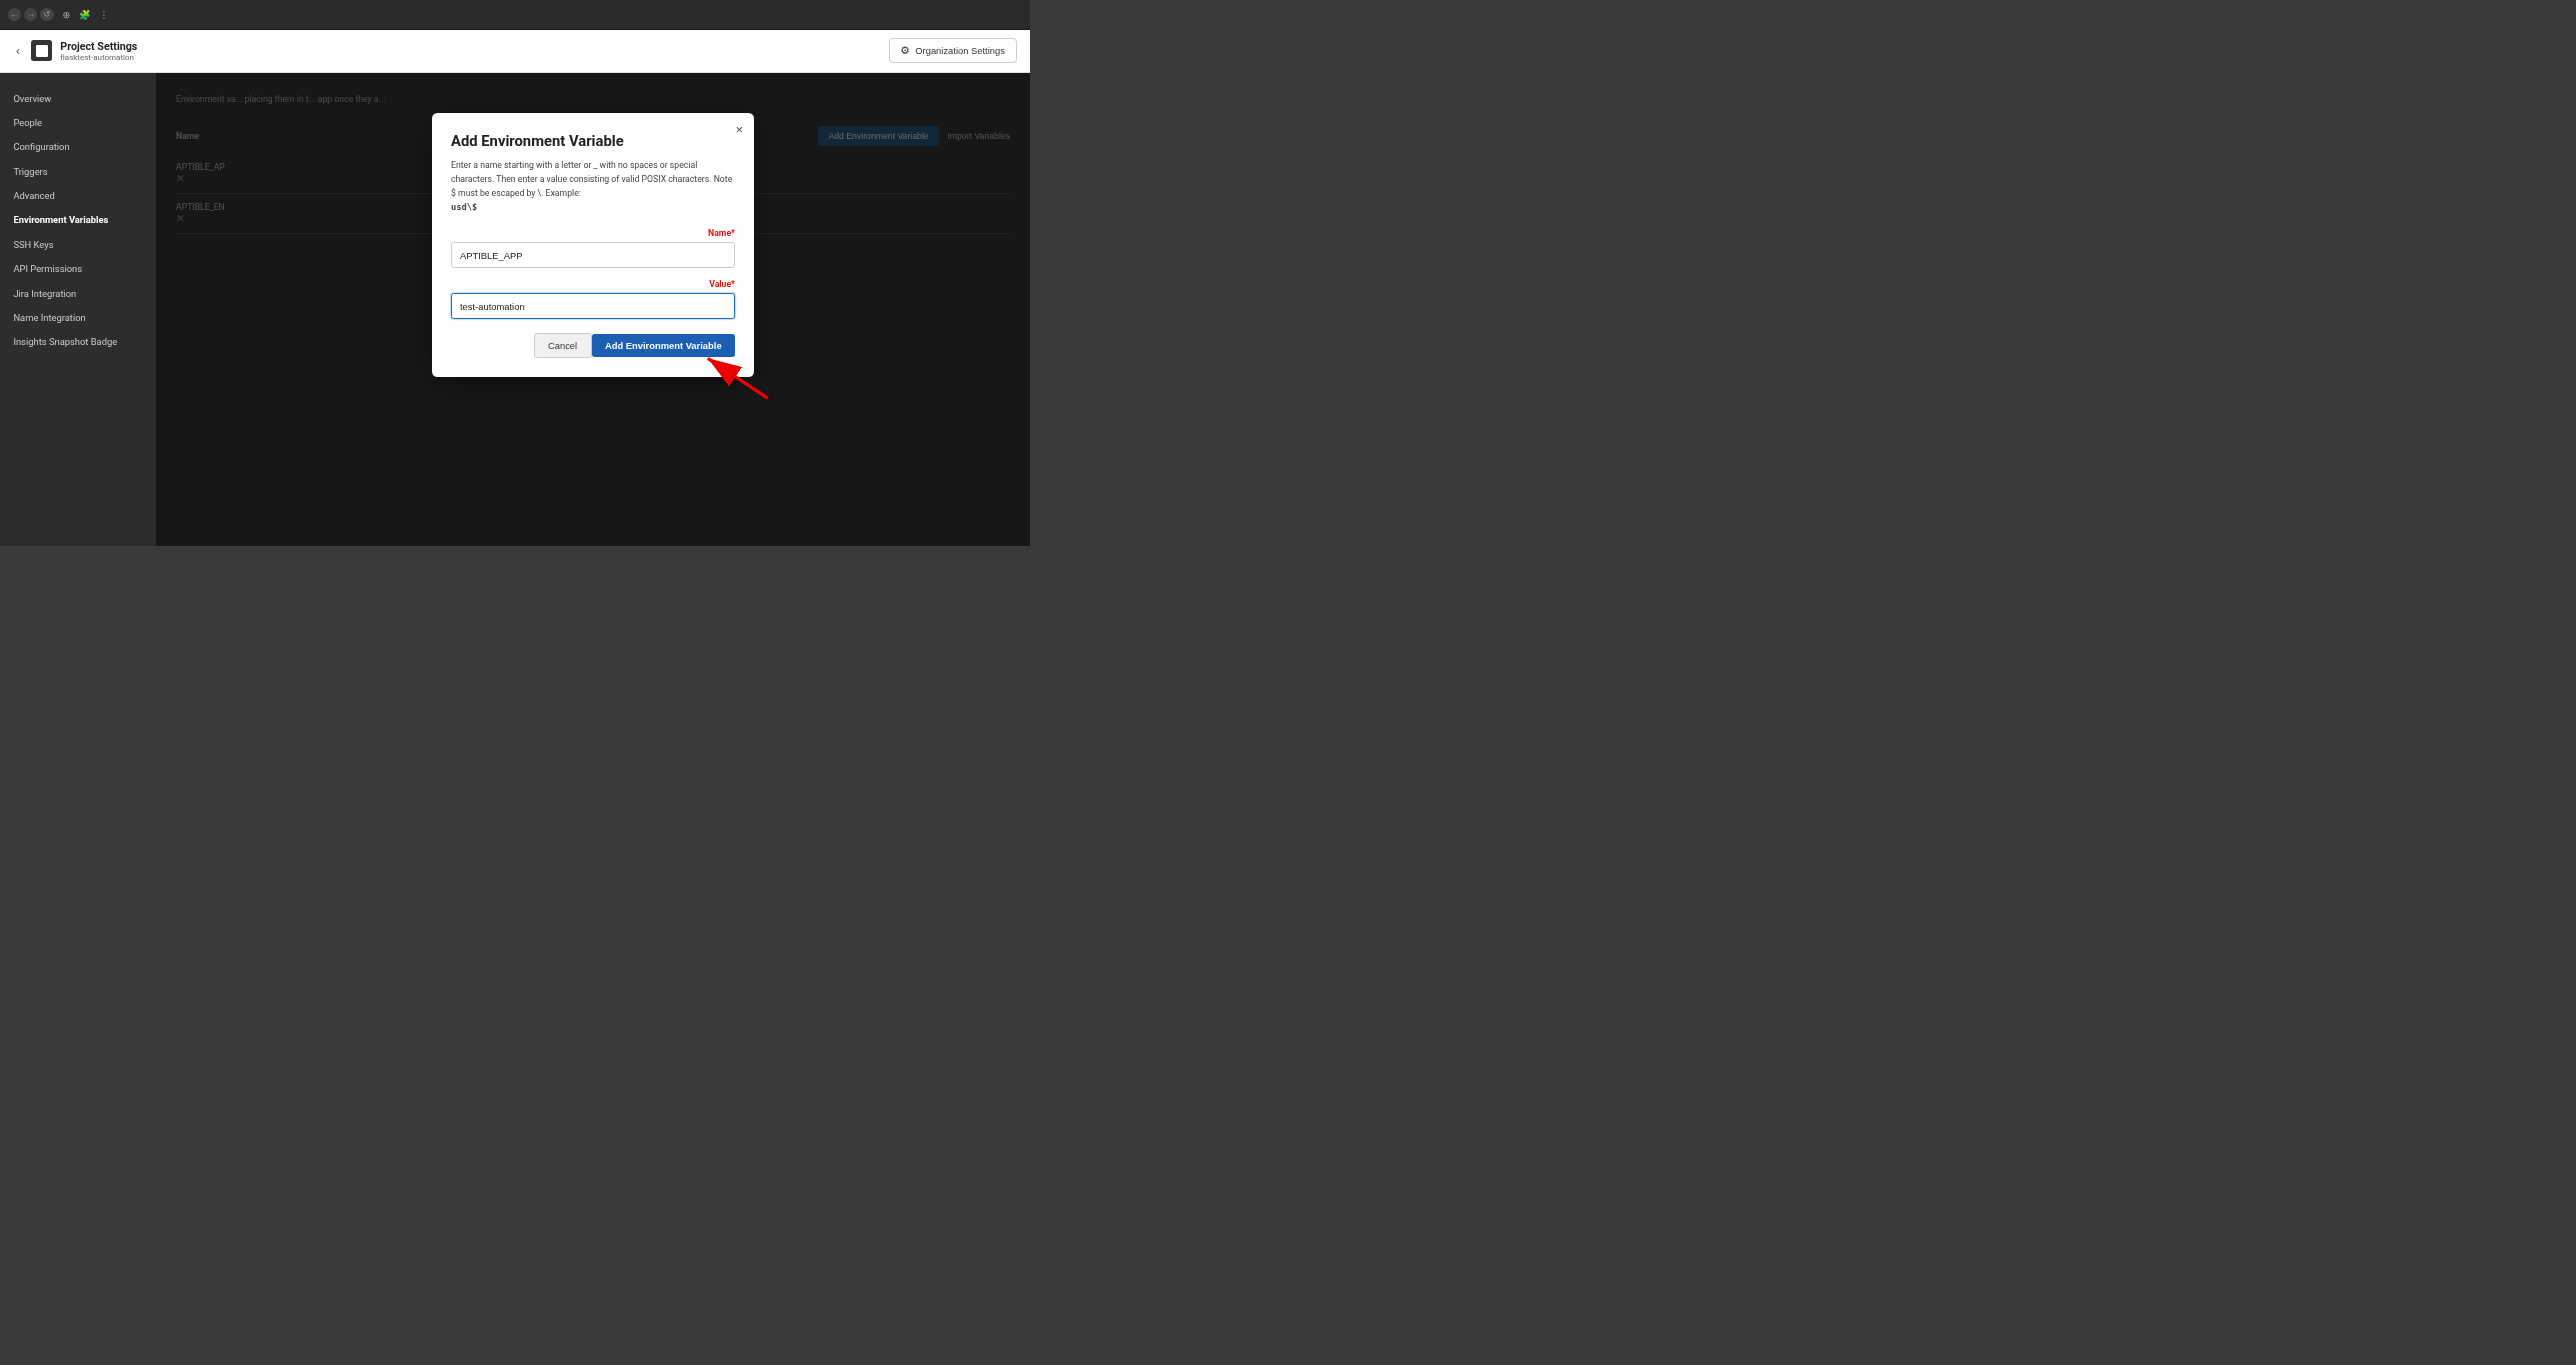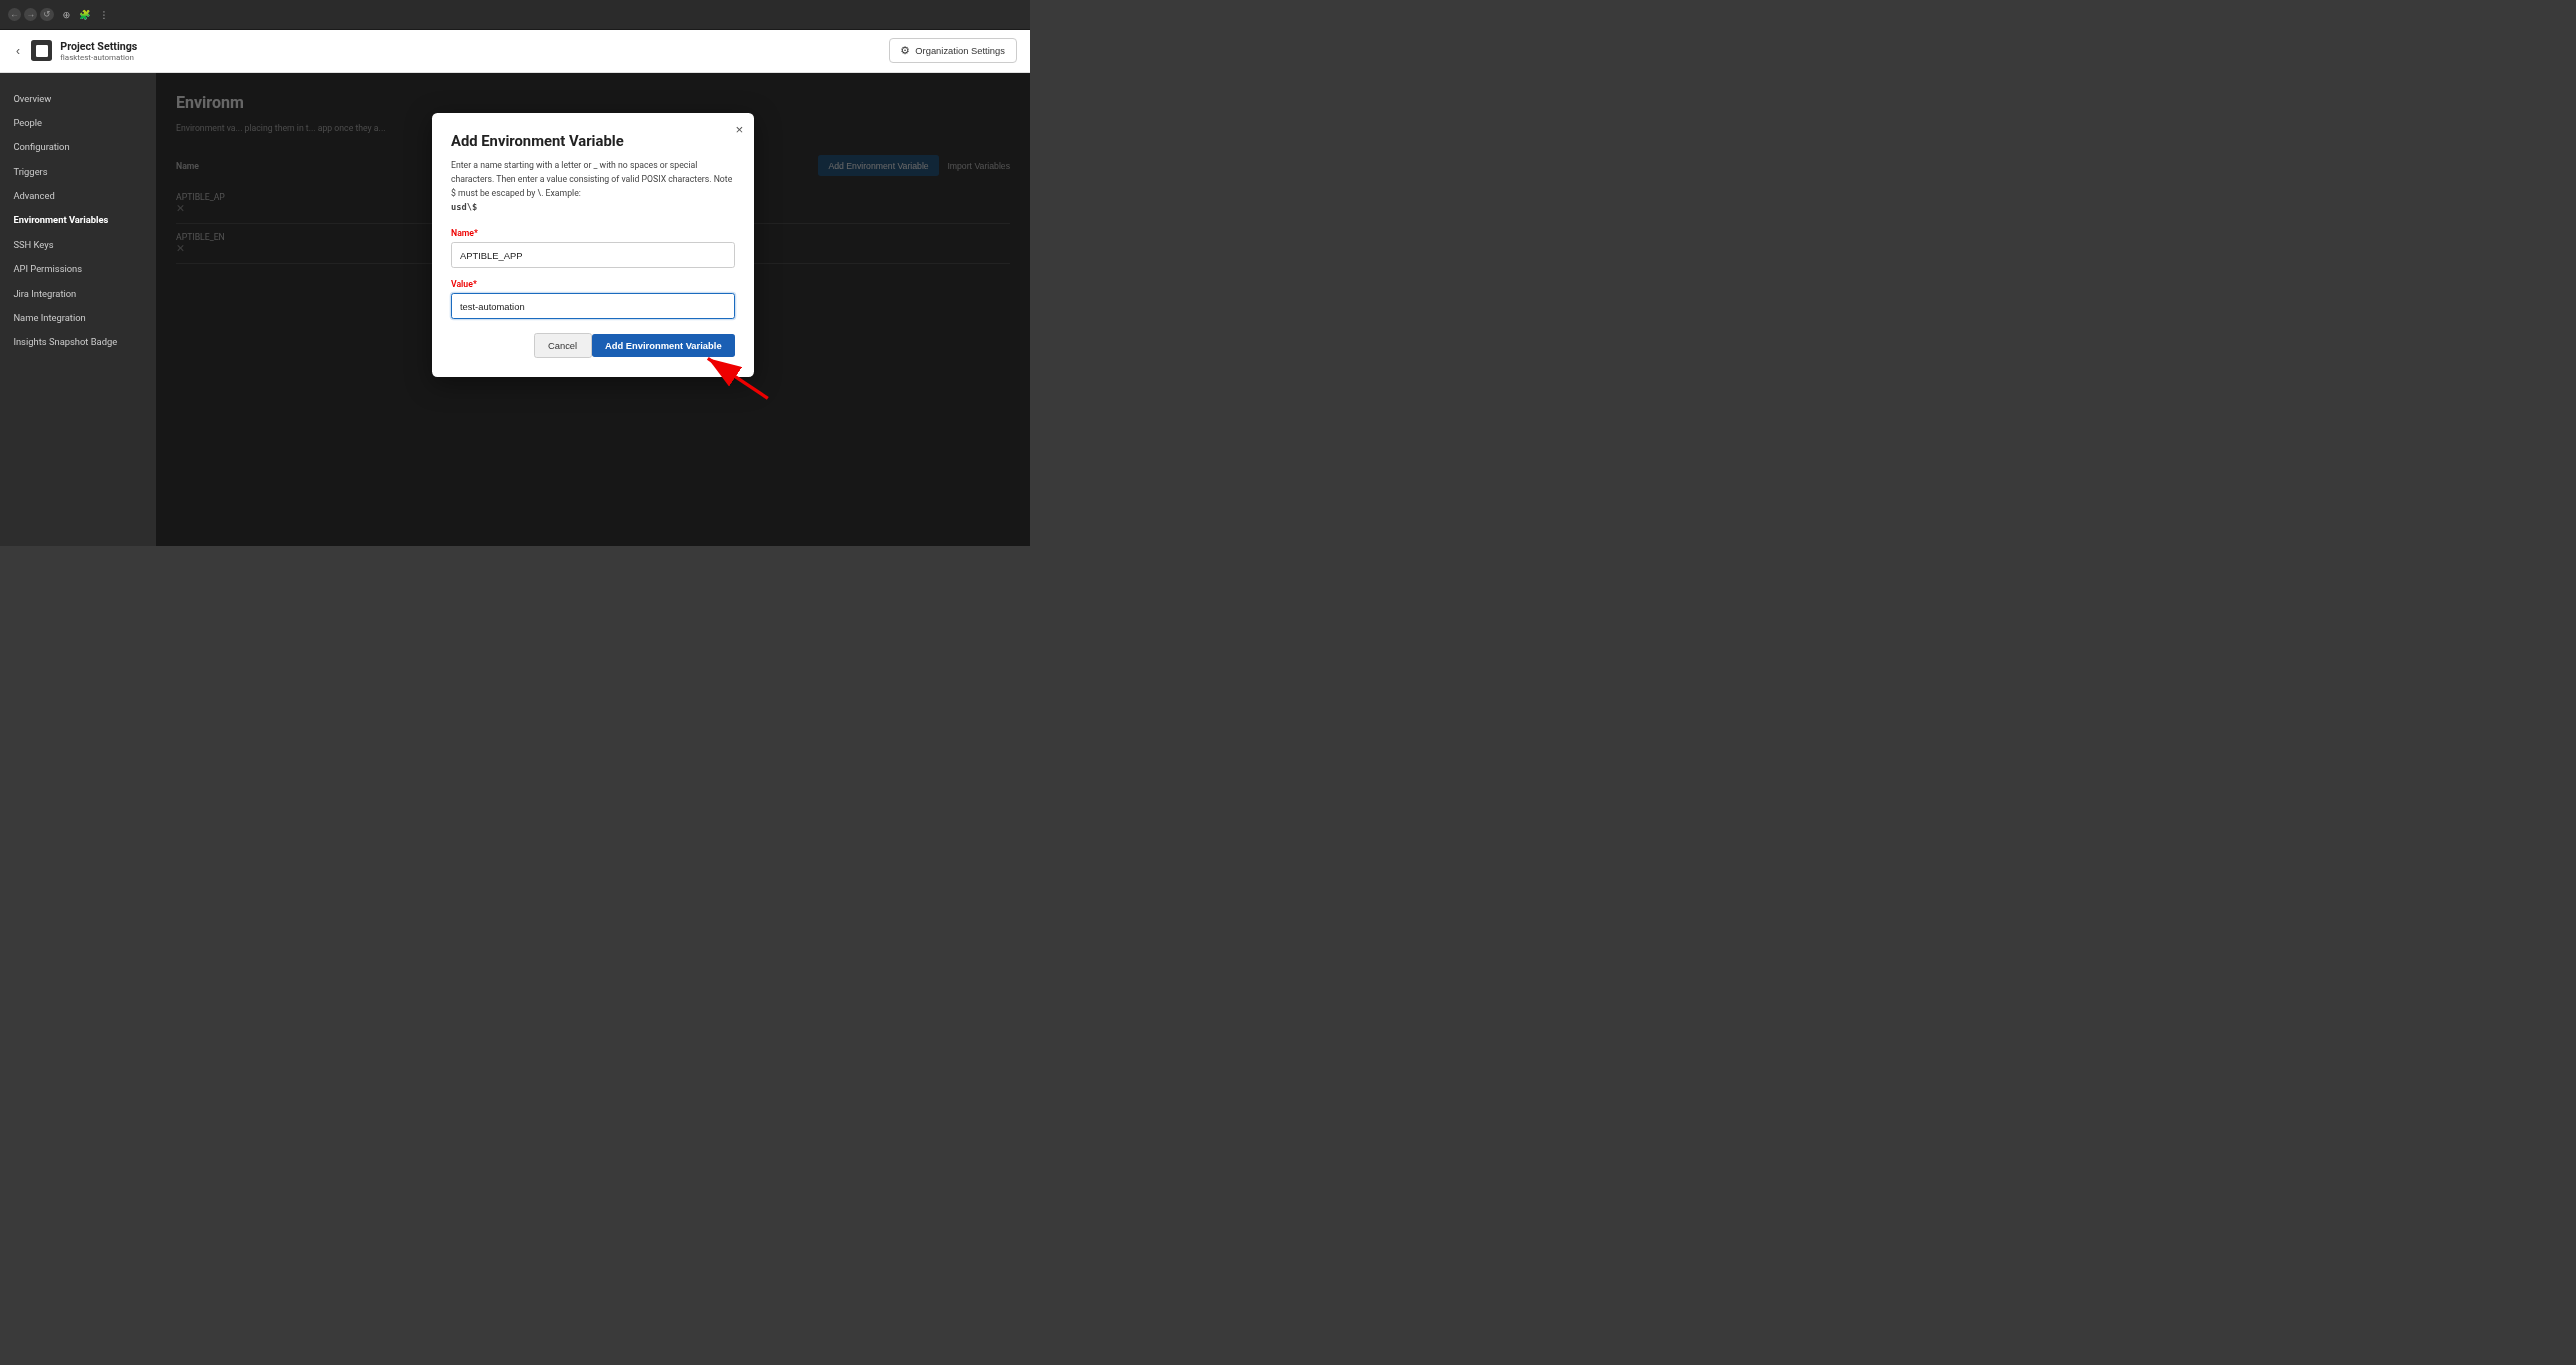--- a/index.html
+++ b/index.html
@@ -327,20 +327,21 @@
 
     .modal-description strong {
       font-family: monospace;
     }
 
     .field-label {
       font-size: 8.7px;
       font-weight: 600;
       color: #222;
       margin-bottom: 4px;
+      text-align: right;
     }
 
     .field-label span {
       color: #e00;
     }
 
     .form-field {
       margin-bottom: 10.7px;
     }
 
@@ -436,21 +437,20 @@
       <div class="sidebar-item">Advanced</div>
       <div class="sidebar-item active">Environment Variables</div>
       <div class="sidebar-item">SSH Keys</div>
       <div class="sidebar-item">API Permissions</div>
       <div class="sidebar-item">Jira Integration</div>
       <div class="sidebar-item">Name Integration</div>
       <div class="sidebar-item">Insights Snapshot Badge</div>
     </div>
 
     <div class="content-area">
-      <div class="content-header">Environm</div>
       <div class="content-description">Environment va... placing them in t... app once they a...</div>
 
       <div class="content-table-header">
         <span class="table-col-name">Name</span>
         <button class="add-env-btn-bg">Add Environment Variable</button>
         <button class="import-btn-bg">Import Variables</button>
       </div>
 
       <div class="table-rows">
         <div class="table-row">

